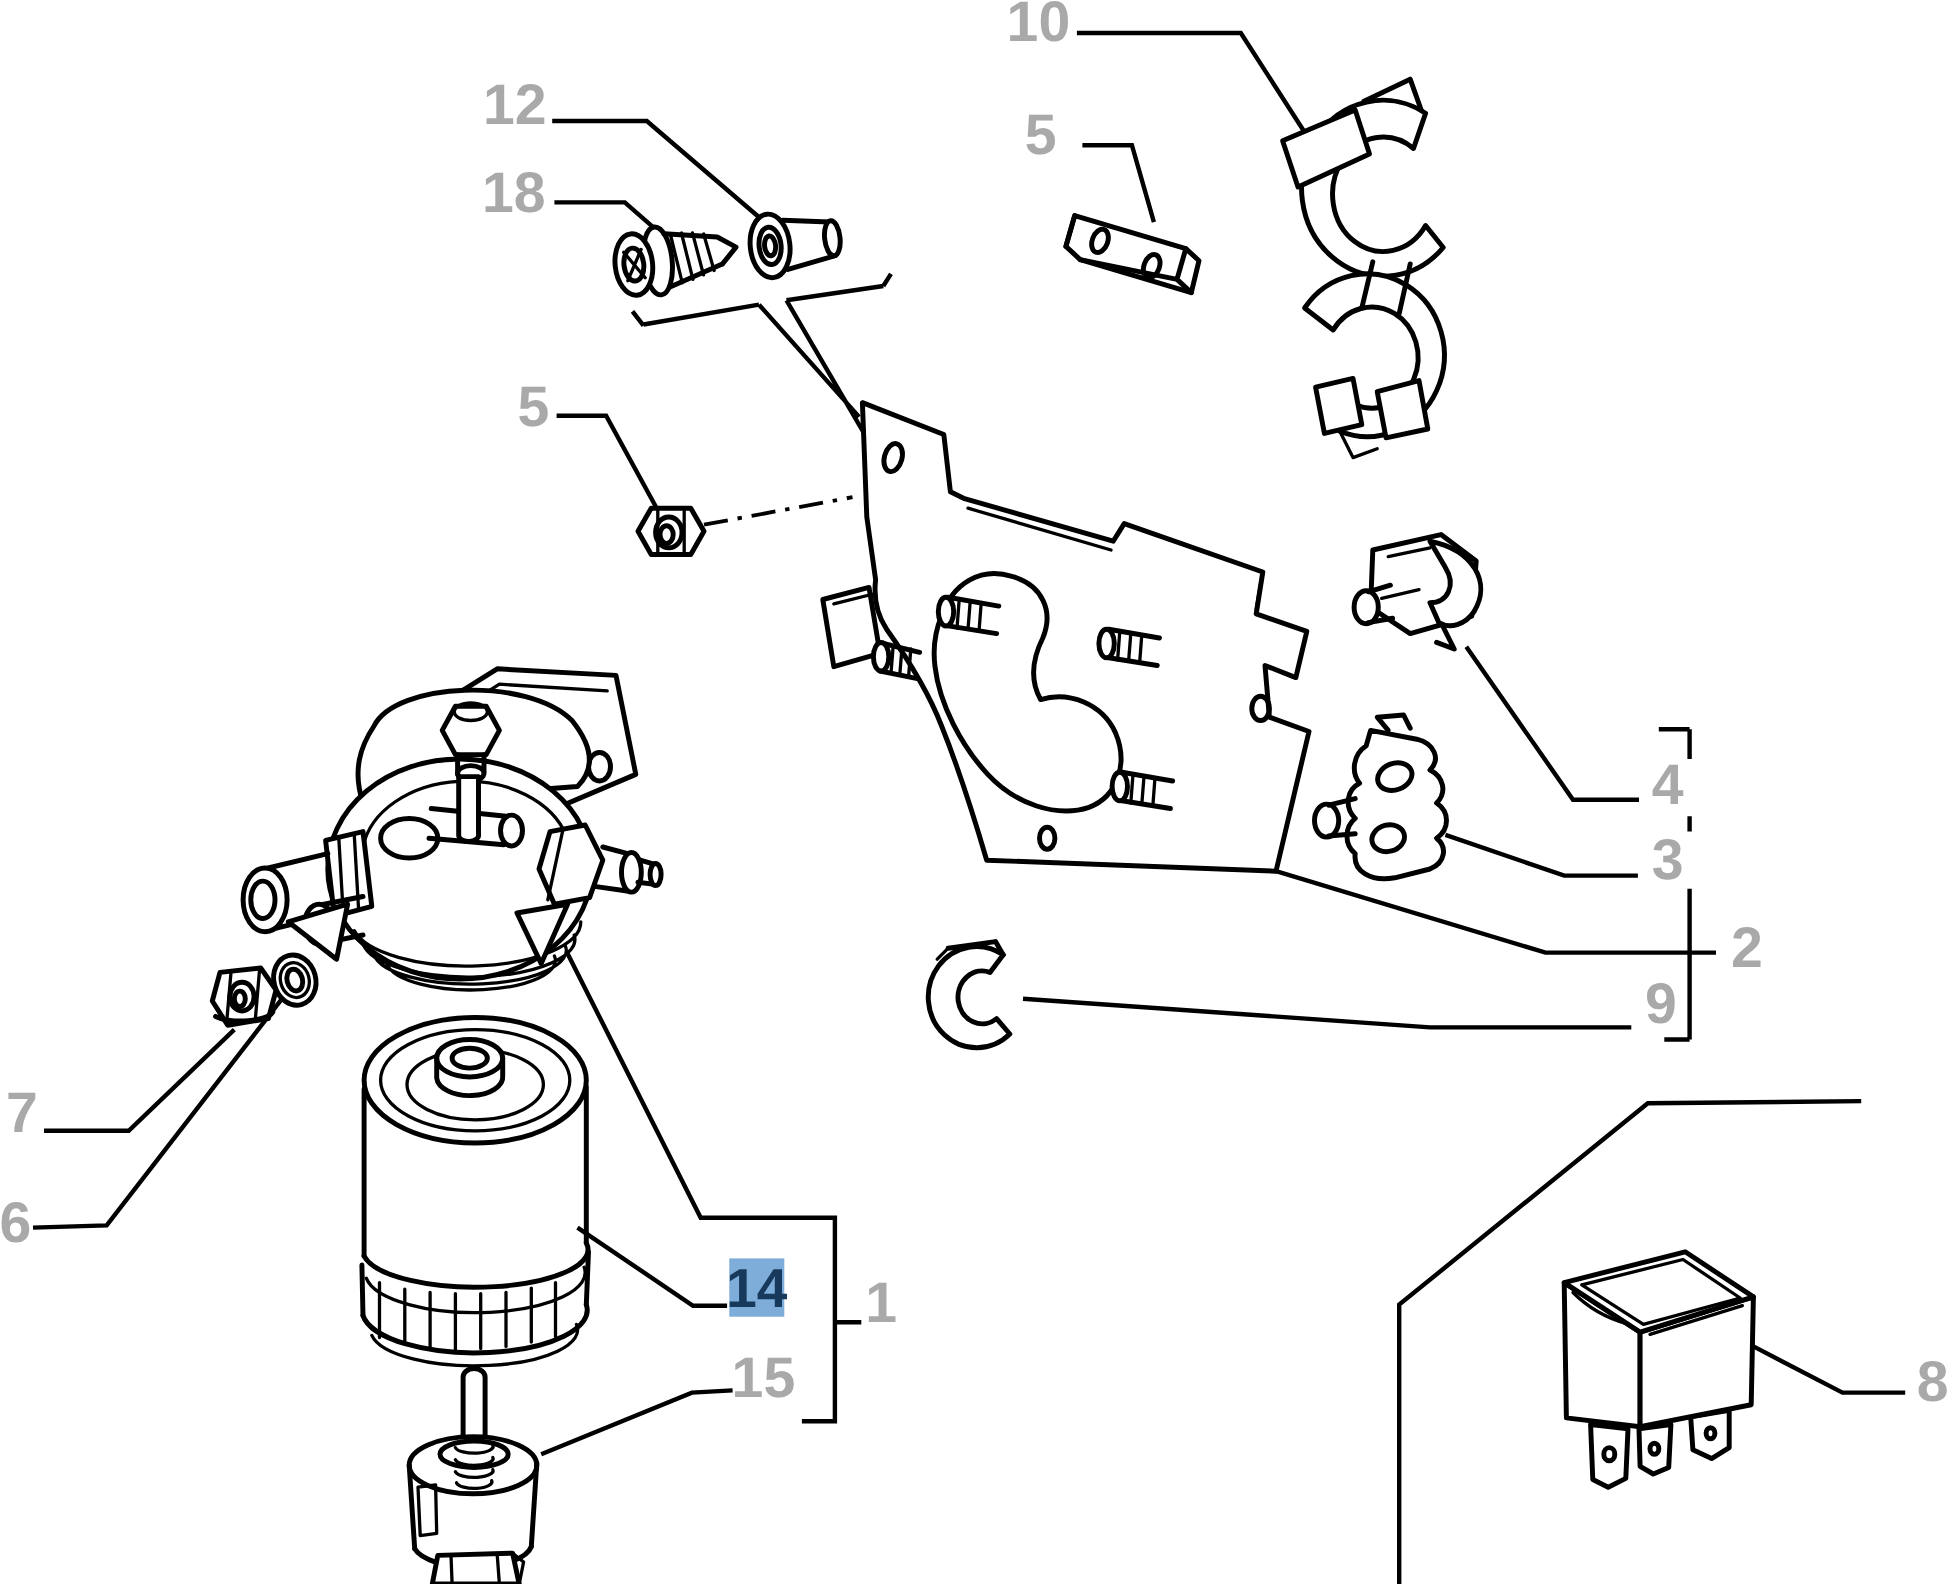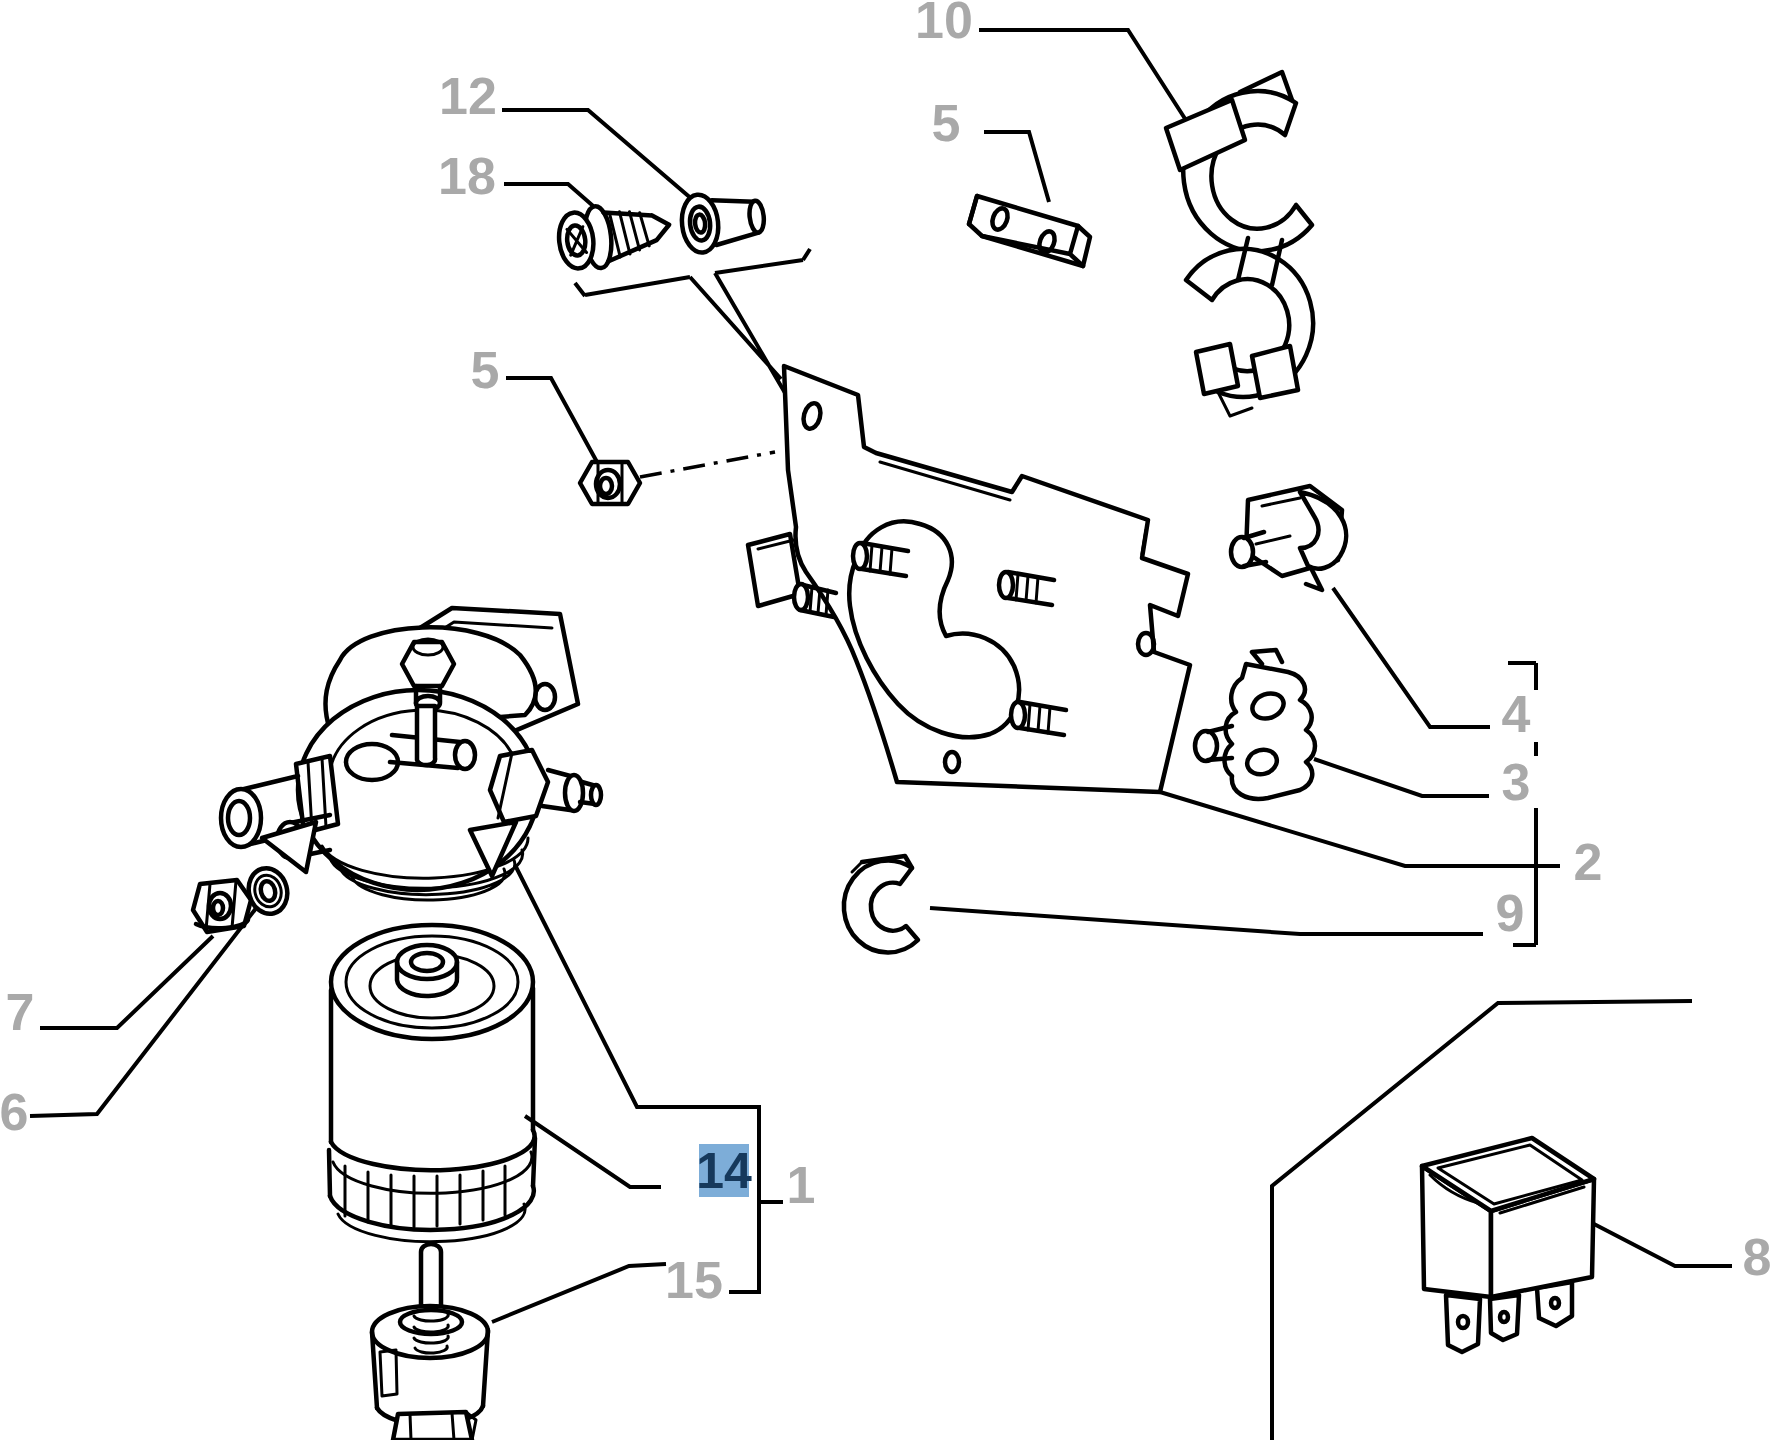--- a/index.html
+++ b/index.html
@@ -8,21 +8,21 @@
   #art{position:absolute;left:0;top:0;}
   .ln{fill:none;stroke:#000;stroke-width:4.5;stroke-linecap:round;stroke-linejoin:round;}
   .wh{fill:#fff;stroke:#000;stroke-width:4.5;stroke-linecap:round;stroke-linejoin:round;}
   .thin{fill:none;stroke:#000;stroke-width:3;stroke-linecap:round;stroke-linejoin:round;}
   .lead{fill:none;stroke:#000;stroke-width:4;stroke-linecap:butt;stroke-linejoin:miter;}
   .dash{fill:none;stroke:#000;stroke-width:3.5;stroke-dasharray:22 9 4 9;}
   .callout{position:absolute;transform:translate(-50%,-50%);color:#a9a9a9;
            font-size:52px;font-weight:bold;line-height:1;white-space:nowrap;}
   #badge14{position:absolute;left:663px;top:1144px;width:50px;height:53px;
            display:flex;align-items:center;justify-content:center;
-           background:#7dadd8;color:#16395c;font-size:50px;font-weight:bold;margin-left:36px;}
+           background:#7dadd8;color:#16395c;font-size:50px;font-weight:bold;}
 </style>
 </head>
 <body>
 
 <div id="stage">
 
 <svg id="art" width="1775" height="1440" viewBox="0 0 1775 1440">
 
   <g>
 
@@ -278,19 +278,19 @@
   <div class="callout" style="left:1516px;top:714px;">4</div>
   <div class="callout" style="left:485px;top:370px;">5</div>
   <div class="callout" style="left:14px;top:1112px;">6</div>
   <div class="callout" style="left:20px;top:1012px;">7</div>
   <div class="callout" style="left:1757px;top:1257px;">8</div>
   <div class="callout" style="left:1510px;top:913px;">9</div>
   <div class="callout" style="left:944px;top:20px;">10</div>
   <div class="callout" style="left:946px;top:123px;">5</div>
   <div class="callout" style="left:468px;top:96px;text-align:center;">12</div>
   <div class="callout" style="left:467px;top:176px;">18</div>
-  <div class="callout" style="left:694px;top:1253px;margin-top:27px;">15</div>
+  <div class="callout" style="left:694px;top:1253px;">15</div>
 
   <div id="badge14">
     <span>14</span>
   </div>
 
 </div>
 
 </body></html>

